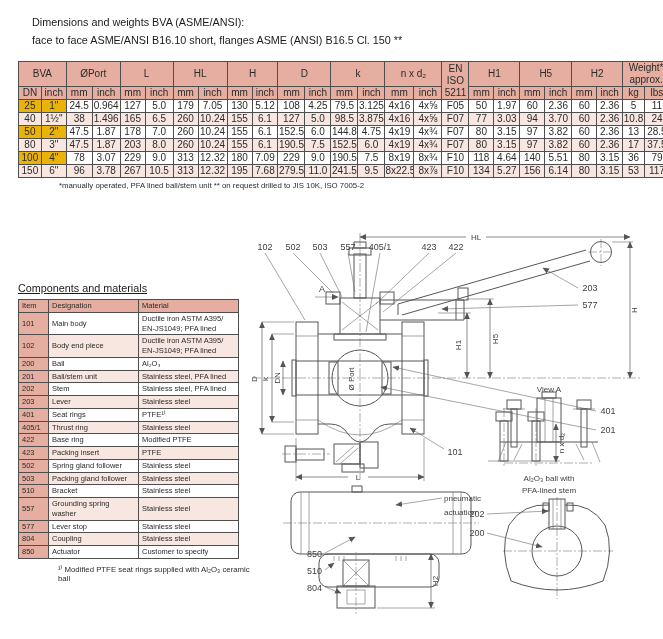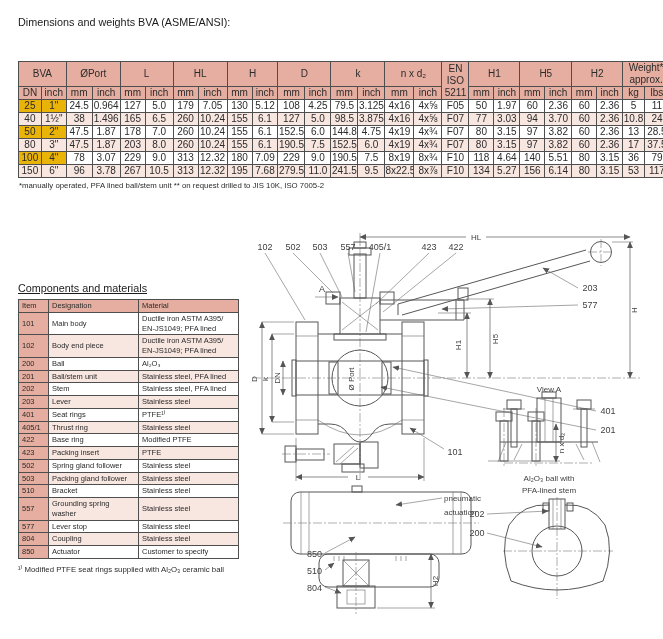--- a/index.html
+++ b/index.html
@@ -2,23 +2,23 @@
 <html><head>
 <meta charset="utf-8">
 <style>
   html,body{margin:0;padding:0;}
   body{
     width:663px;height:639px;position:relative;background:#ffffff;
     font-family:"Liberation Sans",sans-serif;color:#2b2b2b;overflow:hidden;
   }
   .abs{position:absolute;}
   
-  #titleblock{left:18px;top:13px;}
+  #titleblock{left:32px;top:13px;}
   .title-line{font-size:10.8px;line-height:18px;color:#1c1c1c;}
-  .footnote{font-size:7.8px;color:#2b2b2b;}
+  .footnote{font-size:7.8px;color:#2b2b2b;margin-left:40px;}
   #dimfoot{left:19px;top:181px;}
   
   #dimwrap{left:18px;top:61px;}
   table{border-collapse:collapse;}
   .dim-table{table-layout:fixed;width:652px;font-size:10px;padding-left:40px;}
   .dim-table th,.dim-table td{
     border:1px solid #4e4e4e;text-align:center;padding:0;
     font-weight:normal;color:#2b2b2b;line-height:1.2;overflow:hidden;
   }
   .dim-table thead th{background:#e5aea0;}
@@ -46,20 +46,21 @@
   svg .cl{stroke:#7a7a7a;stroke-width:0.6;fill:none;stroke-dasharray:9 2 2 2;}
   svg .dim{stroke:#5a5a5a;stroke-width:0.7;fill:none;}
   svg text{font-size:8px;fill:#3f3f3f;font-family:"Liberation Sans",sans-serif;}
   svg text.pl{font-size:9px;}
 </style>
 </head>
 <body>
 
 <div class="abs" id="titleblock">
   <div class="title-line">Dimensions and weights BVA (ASME/ANSI):</div>
+  <div class="title-line">face to face ASME/ANSI B16.10 short, flanges ASME (ANSI) B16.5 Cl. 150 **</div>
 </div>
 
 <div class="abs" id="dimwrap">
   <table class="dim-table">
     <colgroup>
         <col style="width: 22px;">
         <col style="width: 24px;">
         <col style="width: 25px;">
         <col style="width: 27px;">
         <col style="width: 24px;">

